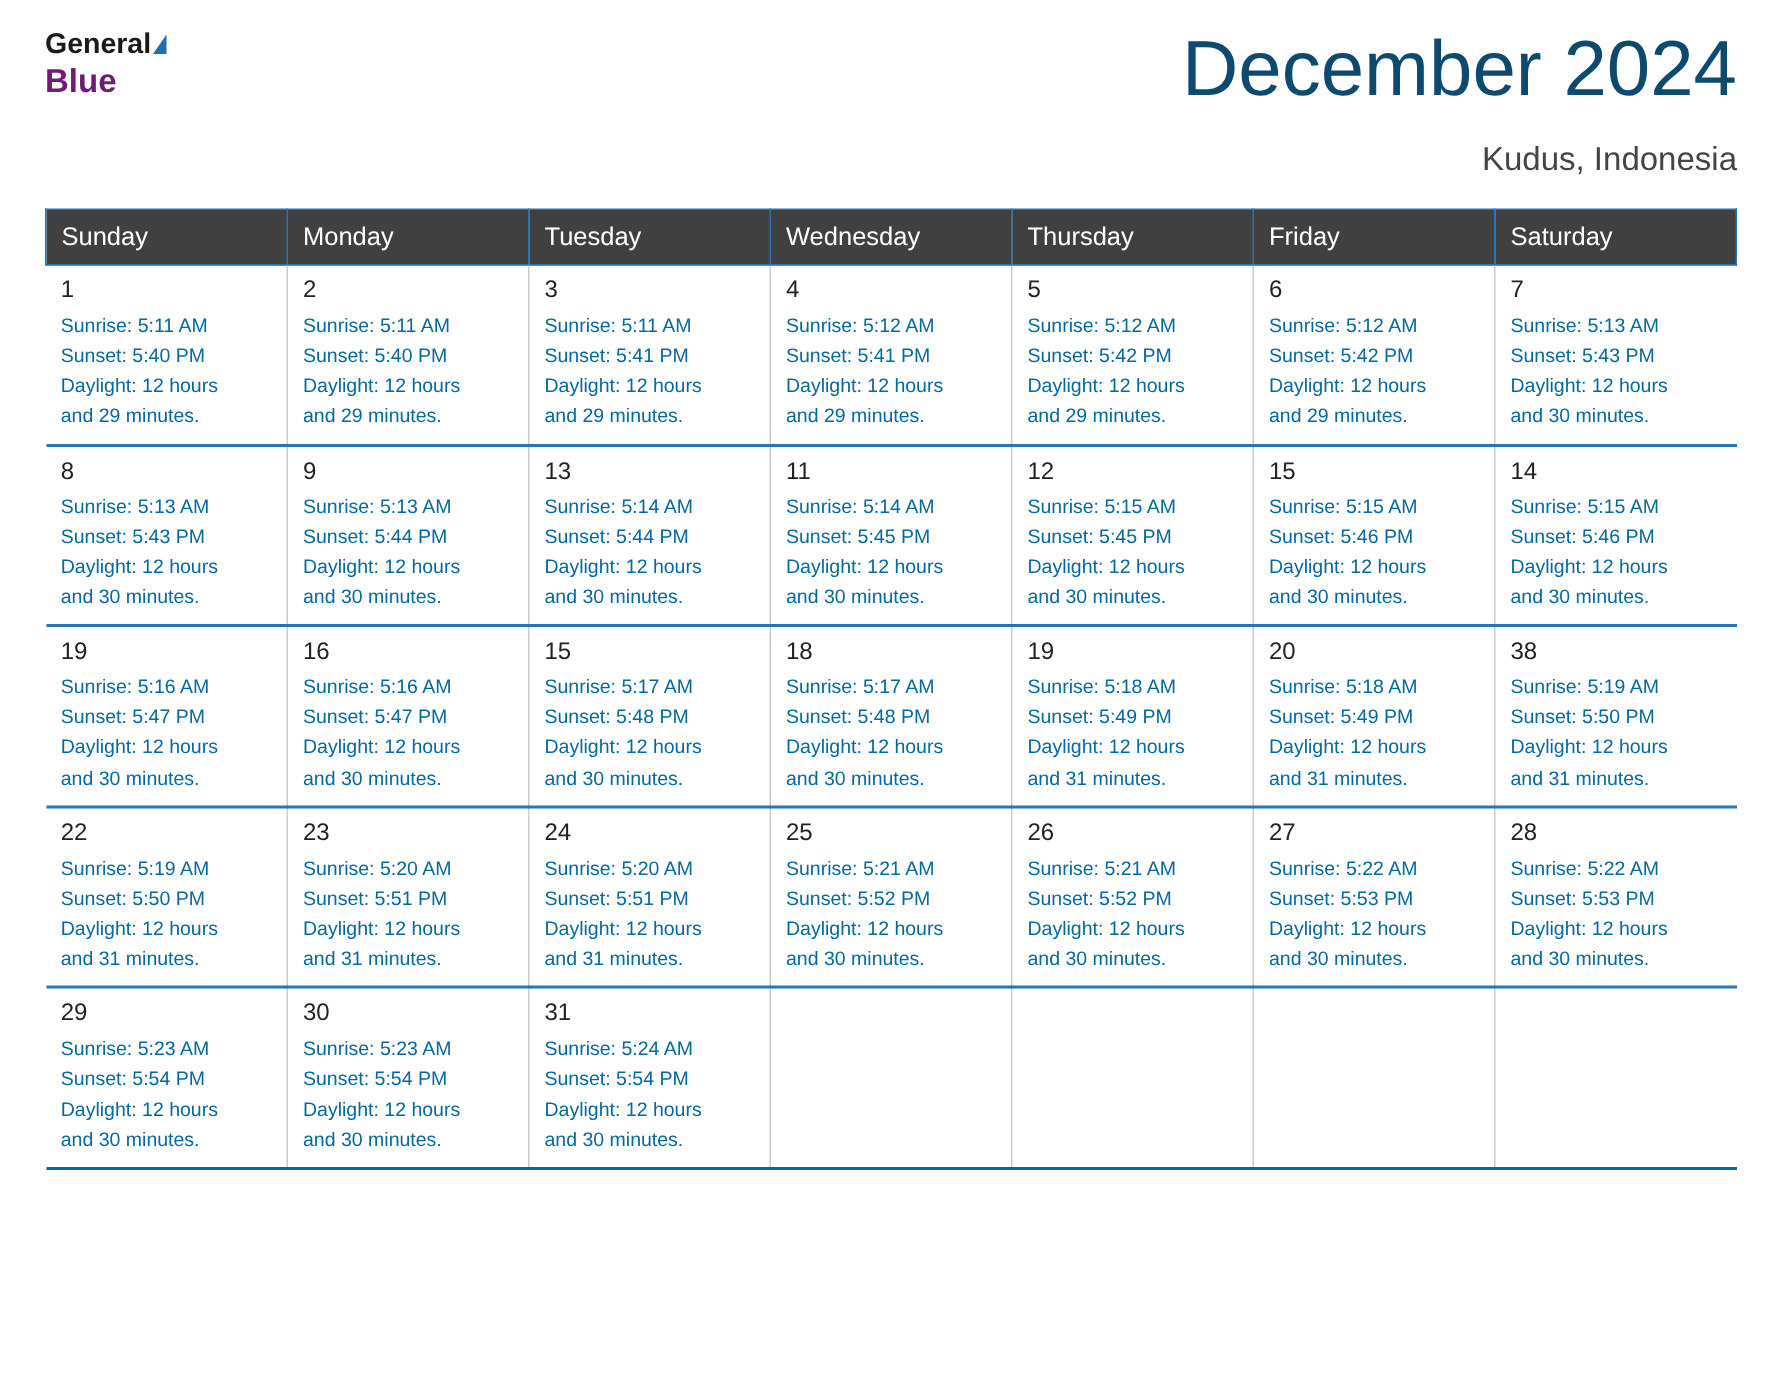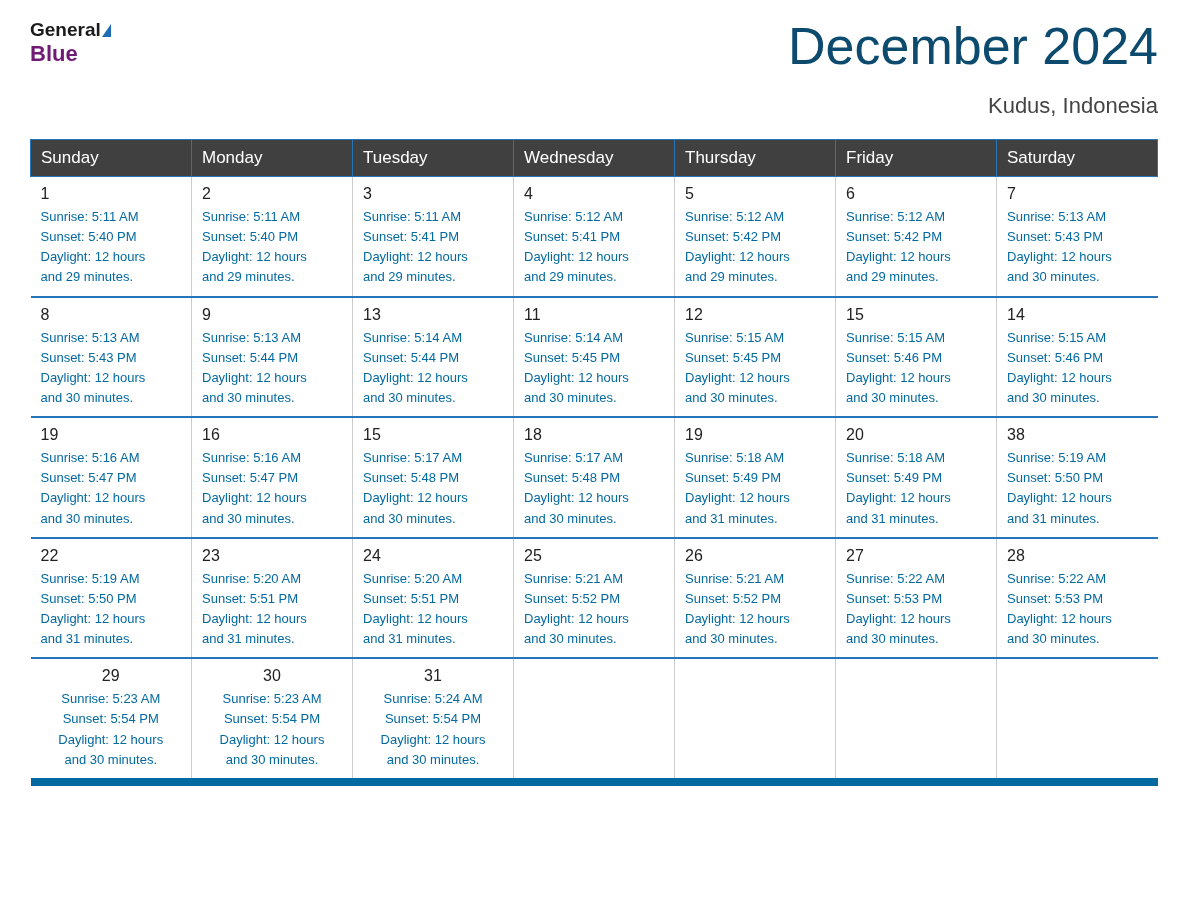--- a/index.html
+++ b/index.html
@@ -84,22 +84,21 @@
       font-weight: normal;
       margin-bottom: 4px;
       display: block;
     }
     .day-info {
       font-size: 13px;
       line-height: 1.55;
       color: #0369a1;
     }
     tbody tr:last-child {
-      border-bottom: 8px solid #0369a1;
-      text-align: center;
+      border-bottom: 2px solid #0369a1;
     }
     .empty-cell {
       background: #fff;
     }
   </style>
 </head>
 <body>
 
 <div class="header">
   <div class="logo">

